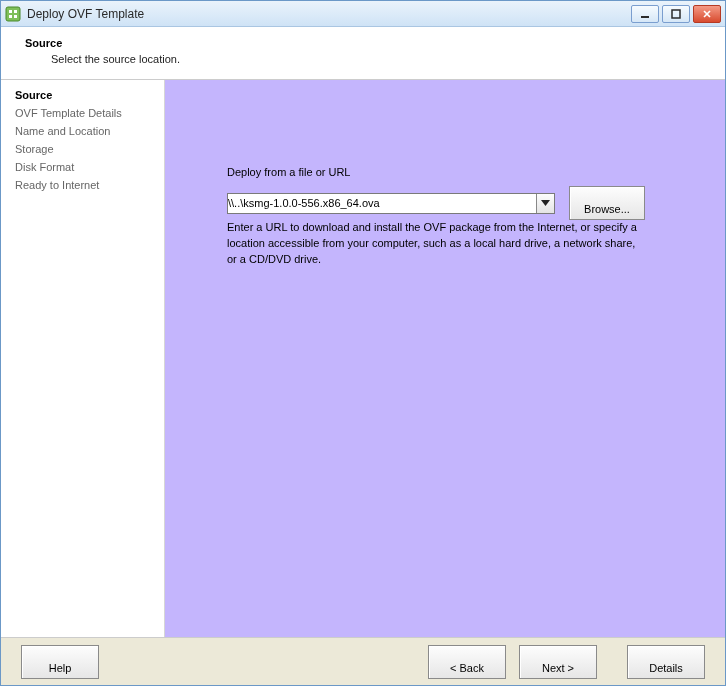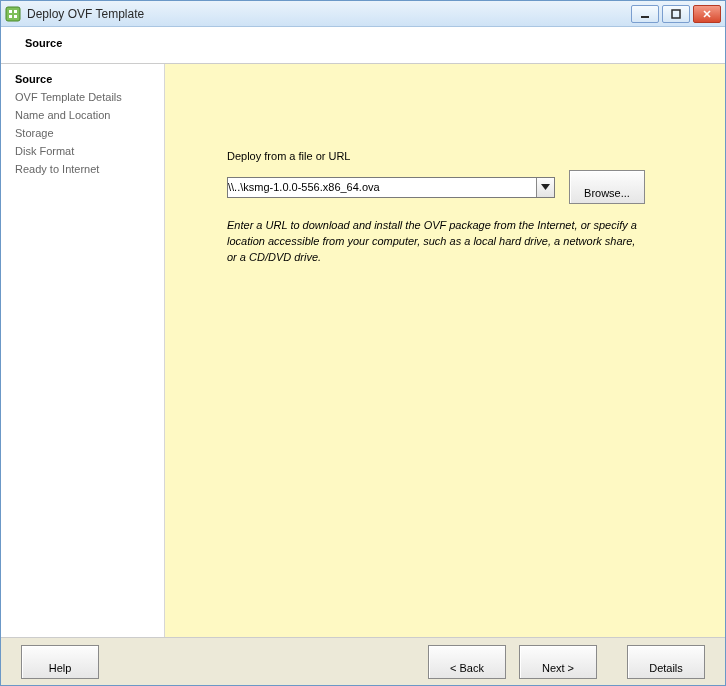--- a/index.html
+++ b/index.html
@@ -68,21 +68,21 @@
     padding: 3px 10px 3px 14px;
     color: #666;
     cursor: default;
   }
   .sidebar .step.active {
     color: #000;
     font-weight: bold;
   }
   .content {
     flex: 1;
-    background: #fef9c3;
+    background: #c4b5fd;
     position: relative;
     padding: 0;
   }
   .content-inner {
     position: absolute;
     left: 62px; right: 30px; top: 86px;
   }
   .field-label {
     color: #000; margin-bottom: 8px;
   }
@@ -112,25 +112,23 @@
     height: 22px;
     min-width: 76px;
     padding: 16px 14px;
     border: 1px solid #8a8a8a;
     background: linear-gradient(#fdfdfd,#e6e6e6);
     font: inherit;
     cursor: pointer;
     box-shadow: inset 1px 1px 0 #fff;
   }
   .hint {
-    margin-top: 14px;
     color: #000;
     line-height: 1.45;
     max-width: 420px;
-    font-style: italic;
   }
   .footer {
     border-top: 1px solid #ccc;
     background: #ece9d8;
     height: 48px;
     display: flex; align-items: center;
     padding: 0 20px;
   }
   .footer .spacer { flex: 1; }
   .footer .btn { min-width: 78px; }
@@ -169,20 +167,21 @@
         <svg width="10" height="10">
           <line x1="2" y1="2" x2="8" y2="8" stroke="#fff" stroke-width="1.6"></line>
           <line x1="8" y1="2" x2="2" y2="8" stroke="#fff" stroke-width="1.6"></line>
         </svg>
       </div>
     </div>
   </div>
 
   <div class="header">
     <div class="h-title">Source</div>
+    <div class="h-sub">Select the source location.</div>
   </div>
 
   <div class="body">
     <div class="sidebar">
       <div class="step active">Source</div>
       <div class="step">OVF Template Details</div>
       <div class="step">Name and Location</div>
       <div class="step">Storage</div>
       <div class="step">Disk Format</div>
       <div class="step">Ready to Internet</div>

